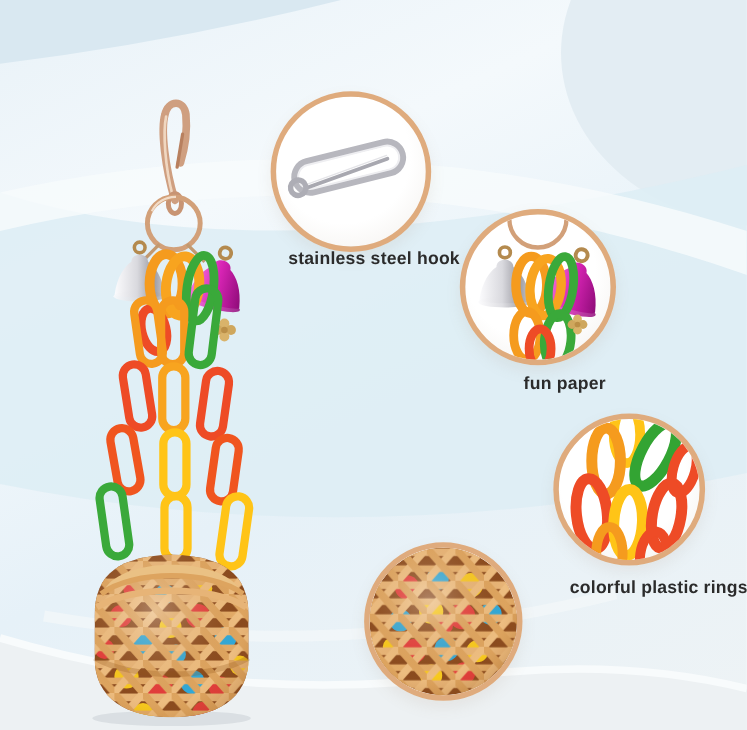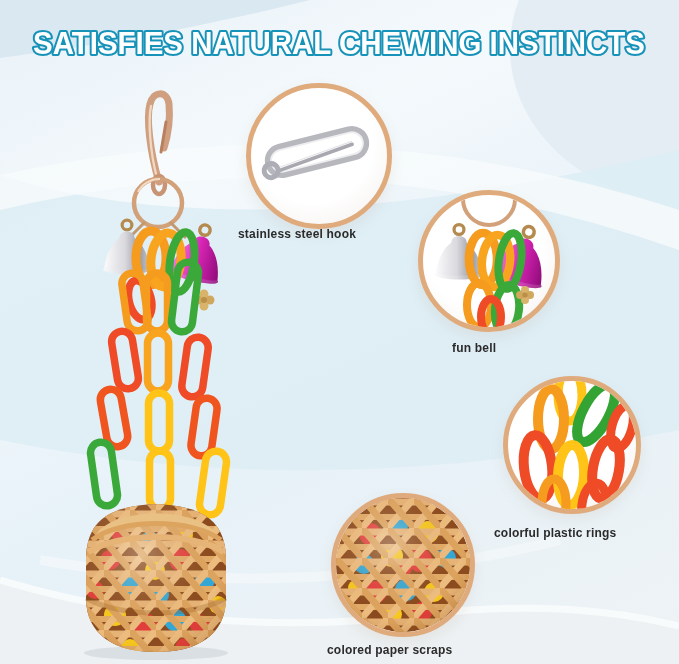--- a/index.html
+++ b/index.html
@@ -4,22 +4,22 @@
 <style>
   html,body{margin:0;padding:0;}
   body{font-family:"Liberation Sans",sans-serif;}
   .stage{
     position:relative;width:679px;height:664px;overflow:hidden;
     background:linear-gradient(155deg,#e9f2f8 0%,#f4f9fc 28%,#e6f1f8 58%,#eef3f5 100%);
   }
   .bg{position:absolute;inset:0;}
   .title-wrap{position:absolute;left:0;top:14px;width:679px;height:56px;}
   .label{
-    position:absolute;color:#2b2b2b;font-size:12px;font-weight:600;
-    letter-spacing:.2px;white-space:nowrap;
+    position:absolute;color:#2b2b2b;font-size:16px;font-weight:600;
+    letter-spacing:.2px;white-space:nowrap;margin-left:24px;
   }
   .callout{
     position:absolute;border:5px solid #dfab7d;border-radius:50%;
     background:radial-gradient(circle at 45% 40%,#ffffff 55%,#f1eeea 100%);
     overflow:hidden;box-shadow:0 6px 14px rgba(150,120,90,.10);
   }
   .callout svg{display:block;width:100%;height:100%;}
   .product{position:absolute;left:40px;top:85px;width:220px;height:575px;}
 </style>
 </head>
@@ -62,25 +62,20 @@
   <svg class="bg" viewBox="0 0 679 664" aria-hidden="true">
     <path d="M0,0 L0,58 Q160,38 310,0 Z" fill="#d9e8f1"></path>
     <ellipse cx="700" cy="48" rx="190" ry="158" fill="#e3edf3"></ellipse>
     <path d="M0,175 Q250,255 679,150 L679,430 Q320,505 0,440 Z" fill="#ddedf5" opacity=".85"></path>
     <path d="M0,210 Q340,130 679,250 L679,210 Q340,100 0,175 Z" fill="#f7fbfd" opacity=".8"></path>
     <path d="M0,580 Q210,642 430,614 Q565,598 679,626 L679,664 L0,664 Z" fill="#edf1f3"></path>
     <path d="M0,580 Q210,642 430,614 Q565,598 679,626" fill="none" stroke="#f8fbfc" stroke-width="7"></path>
     <path d="M40,560 Q300,605 560,540" fill="none" stroke="#f3f8fa" stroke-width="10" opacity=".7"></path>
   </svg>
 
-  <div class="title-wrap">
-    <svg viewBox="0 0 679 56" width="679" height="56">
-      <text x="339" y="40" text-anchor="middle" textLength="612" lengthAdjust="spacingAndGlyphs" font-family="Liberation Sans, sans-serif" font-size="31" font-weight="bold" fill="#ffffff" stroke="#1792b8" stroke-width="4.2" paint-order="stroke" stroke-linejoin="round">SATISFIES NATURAL CHEWING INSTINCTS</text>
-    </svg>
-  </div>
 
   <svg class="product" viewBox="40 85 220 575">
 
     <ellipse cx="156" cy="653" rx="72" ry="7" fill="rgba(120,130,145,.16)"></ellipse>
 
     <g>
       <path d="M159,182 C150,152 146,118 150,104 C153,91 167,90 169,104 C170,115 169,132 164,148" fill="none" stroke="#cf9f80" stroke-width="7" stroke-linecap="round"></path>
       <path d="M157,178 C150,152 148,120 151,106" fill="none" stroke="#f0d7c0" stroke-width="2.4" stroke-linecap="round"></path>
       <path d="M161,152 L166,122" stroke="#b8805f" stroke-width="3" stroke-linecap="round" fill="none"></path>
       <ellipse cx="159" cy="185" rx="6" ry="9" fill="none" stroke="#c89473" stroke-width="4.5"></ellipse>
@@ -200,21 +195,21 @@
       </g>
       <g transform="translate(102,100)">
         <circle cx="0" cy="-5" r="4" fill="#d9b36a"></circle>
           <circle cx="5" cy="0" r="4" fill="#cfa75d"></circle>
         <circle cx="0" cy="5" r="4" fill="#d9b36a"></circle>
           <circle cx="-5" cy="0" r="4" fill="#cfa75d"></circle>
         <circle r="2.6" fill="#bb8f47"></circle>
       </g>
     </svg>
   </div>
-  <div class="label" style="left:452px;top:341px;">fun bell</div>
+  <div class="label" style="left:452px;top:341px;">fun paper</div>
 
   <div class="callout" style="left:503px;top:376px;width:128px;height:128px;">
     <svg viewBox="0 0 128 128">
       <g fill="none">
         <ellipse cx="62" cy="14" rx="12" ry="26" stroke="#ffc417" stroke-width="9"></ellipse>
         <ellipse cx="43" cy="38" rx="13" ry="30" stroke="#f59b1e" stroke-width="10"></ellipse>
         <ellipse cx="88" cy="32" rx="13" ry="32" stroke="#33a433" stroke-width="10" transform="rotate(28 88 32)"></ellipse>
         <ellipse cx="30" cy="86" rx="14" ry="32" stroke="#ee4b26" stroke-width="10" transform="rotate(-6 30 86)"></ellipse>
         <ellipse cx="63" cy="94" rx="13" ry="30" stroke="#ffc417" stroke-width="10" transform="rotate(3 63 94)"></ellipse>
         <ellipse cx="98" cy="88" rx="13" ry="30" stroke="#ee4b26" stroke-width="10" transform="rotate(10 98 88)"></ellipse>
@@ -242,15 +237,14 @@
           <circle cx="98" cy="94" r="10" fill="#f7c91d"></circle>
         <circle cx="56" cy="116" r="10" fill="#f7c91d"></circle>
           <circle cx="86" cy="114" r="10" fill="#e23b3b"></circle>
         <circle cx="67" cy="70" r="9" fill="#e23b3b"></circle>
           <circle cx="20" cy="90" r="8" fill="#f7c91d"></circle>
       </g>
       <rect x="0" y="0" width="134" height="134" fill="url(#weave)"></rect>
       <circle cx="67" cy="67" r="67" fill="url(#ballShade)"></circle>
     </svg>
   </div>
-  <div class="label" style="left:327px;top:643px;">colored paper scraps</div>
 
 </div>
 
 </body></html>

